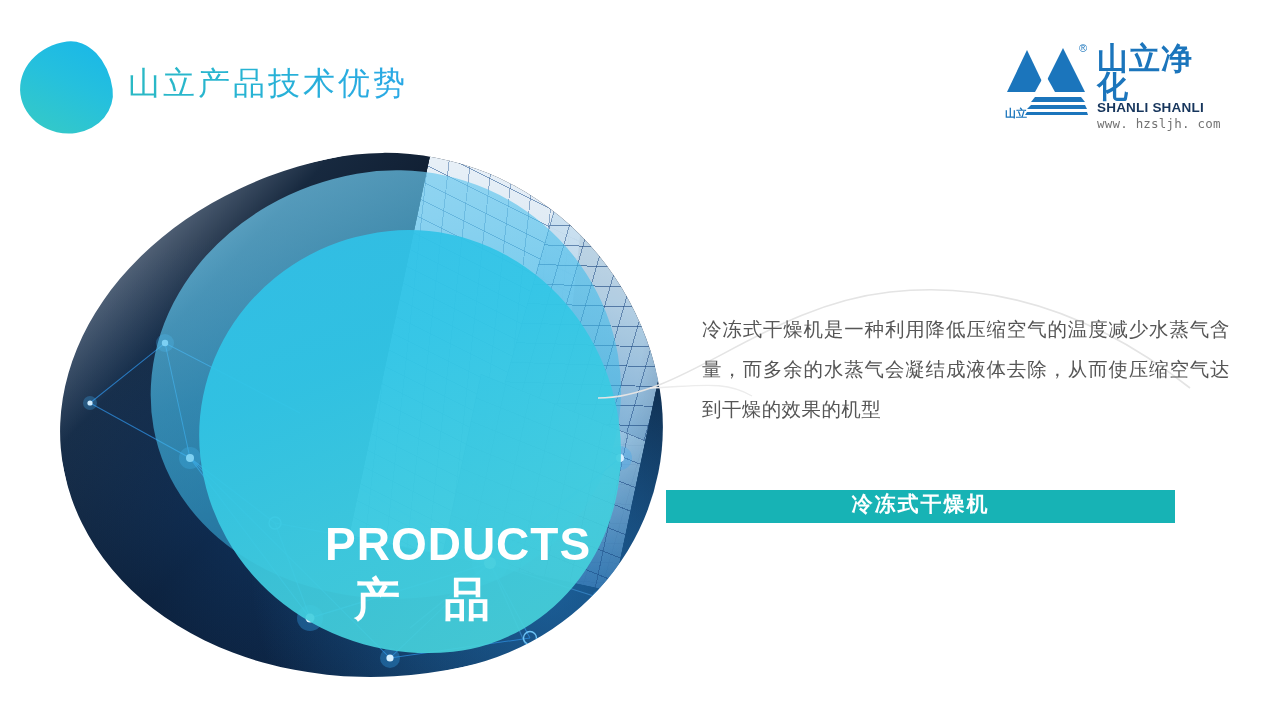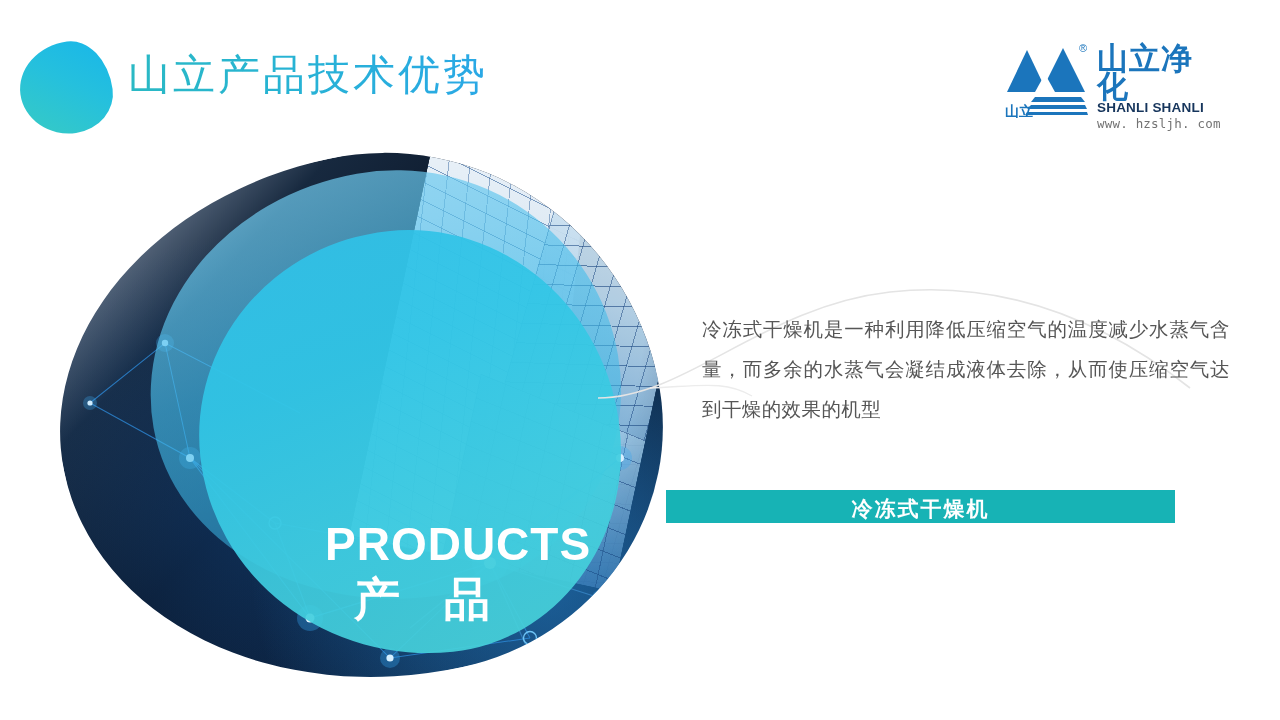--- a/index.html
+++ b/index.html
@@ -14,34 +14,34 @@
   #header { position:absolute; left:0; top:0; width:1280px; height:150px; }
 
   #header-blob {
     position:absolute; left:20px; top:42px; width:92px; height:92px;
     background:linear-gradient(215deg,#18b6ea 0%,#25c0dd 45%,#38cbc3 100%);
     border-radius:58% 42% 46% 54% / 50% 58% 42% 50%;
     transform:rotate(-8deg);
   }
 
   #page-title {
-    position:absolute; left:128px; top:47px;
-    font-size:42px; letter-spacing:3px; white-space:nowrap;
+    position:absolute; left:128px; top:62px;
+    font-size:32px; letter-spacing:3px; white-space:nowrap;
     font-family:"DejaVu Serif","Liberation Serif",serif;
     background:linear-gradient(90deg,#2ab9c4 0%,#27b3d4 45%,#2aa8e6 100%);
     -webkit-background-clip:text; background-clip:text;
     -webkit-text-fill-color:transparent; color:#2ab0d4;text-decoration:underline;
   }
 
   
   #logo { position:absolute; left:1005px; top:40px; width:215px; height:82px; }
   #logo-mark { position:absolute; left:0; top:4px; width:84px; height:72px; }
   #logo-sub-cn {
     position:absolute; left:0; bottom:1px;
-    font-size:14px; color:#1b75bc; font-weight:bold; letter-spacing:0px;
+    font-size:11px; color:#1b75bc; font-weight:bold; letter-spacing:0px;
   }
   #logo-reg {
     position:absolute; left:74px; top:2px; font-size:11px; color:#1b75bc;
   }
   #logo-text { position:absolute; left:92px; top:4px; width:125px; }
   #logo-cn {
     font-size:31px; color:#1b75bc; font-weight:bold; letter-spacing:1px;
     line-height:28px; font-family:"DejaVu Sans","Liberation Sans",sans-serif;
   }
   #logo-en {
@@ -144,21 +144,21 @@
     font-size:19.5px; line-height:40px; color:#565656;
     letter-spacing:0.4px; text-align:justify;
     font-family:"DejaVu Sans","Liberation Sans",sans-serif;
     margin-left:30px;
   }
 
   
   #banner {
     position:absolute; left:666px; top:490px; width:509px; height:33px;
     background:#17b3b5;
-    display:flex; align-items:flex-end; justify-content:center;
+    display:flex; align-items:flex-start; justify-content:center;
   }
   #banner-label {
     color:#ffffff; font-size:21px; font-weight:bold; letter-spacing:2px;
     font-family:"DejaVu Sans","Liberation Sans",sans-serif;
   }
 </style>
 </head>
 <body>
 
 <div id="header">

